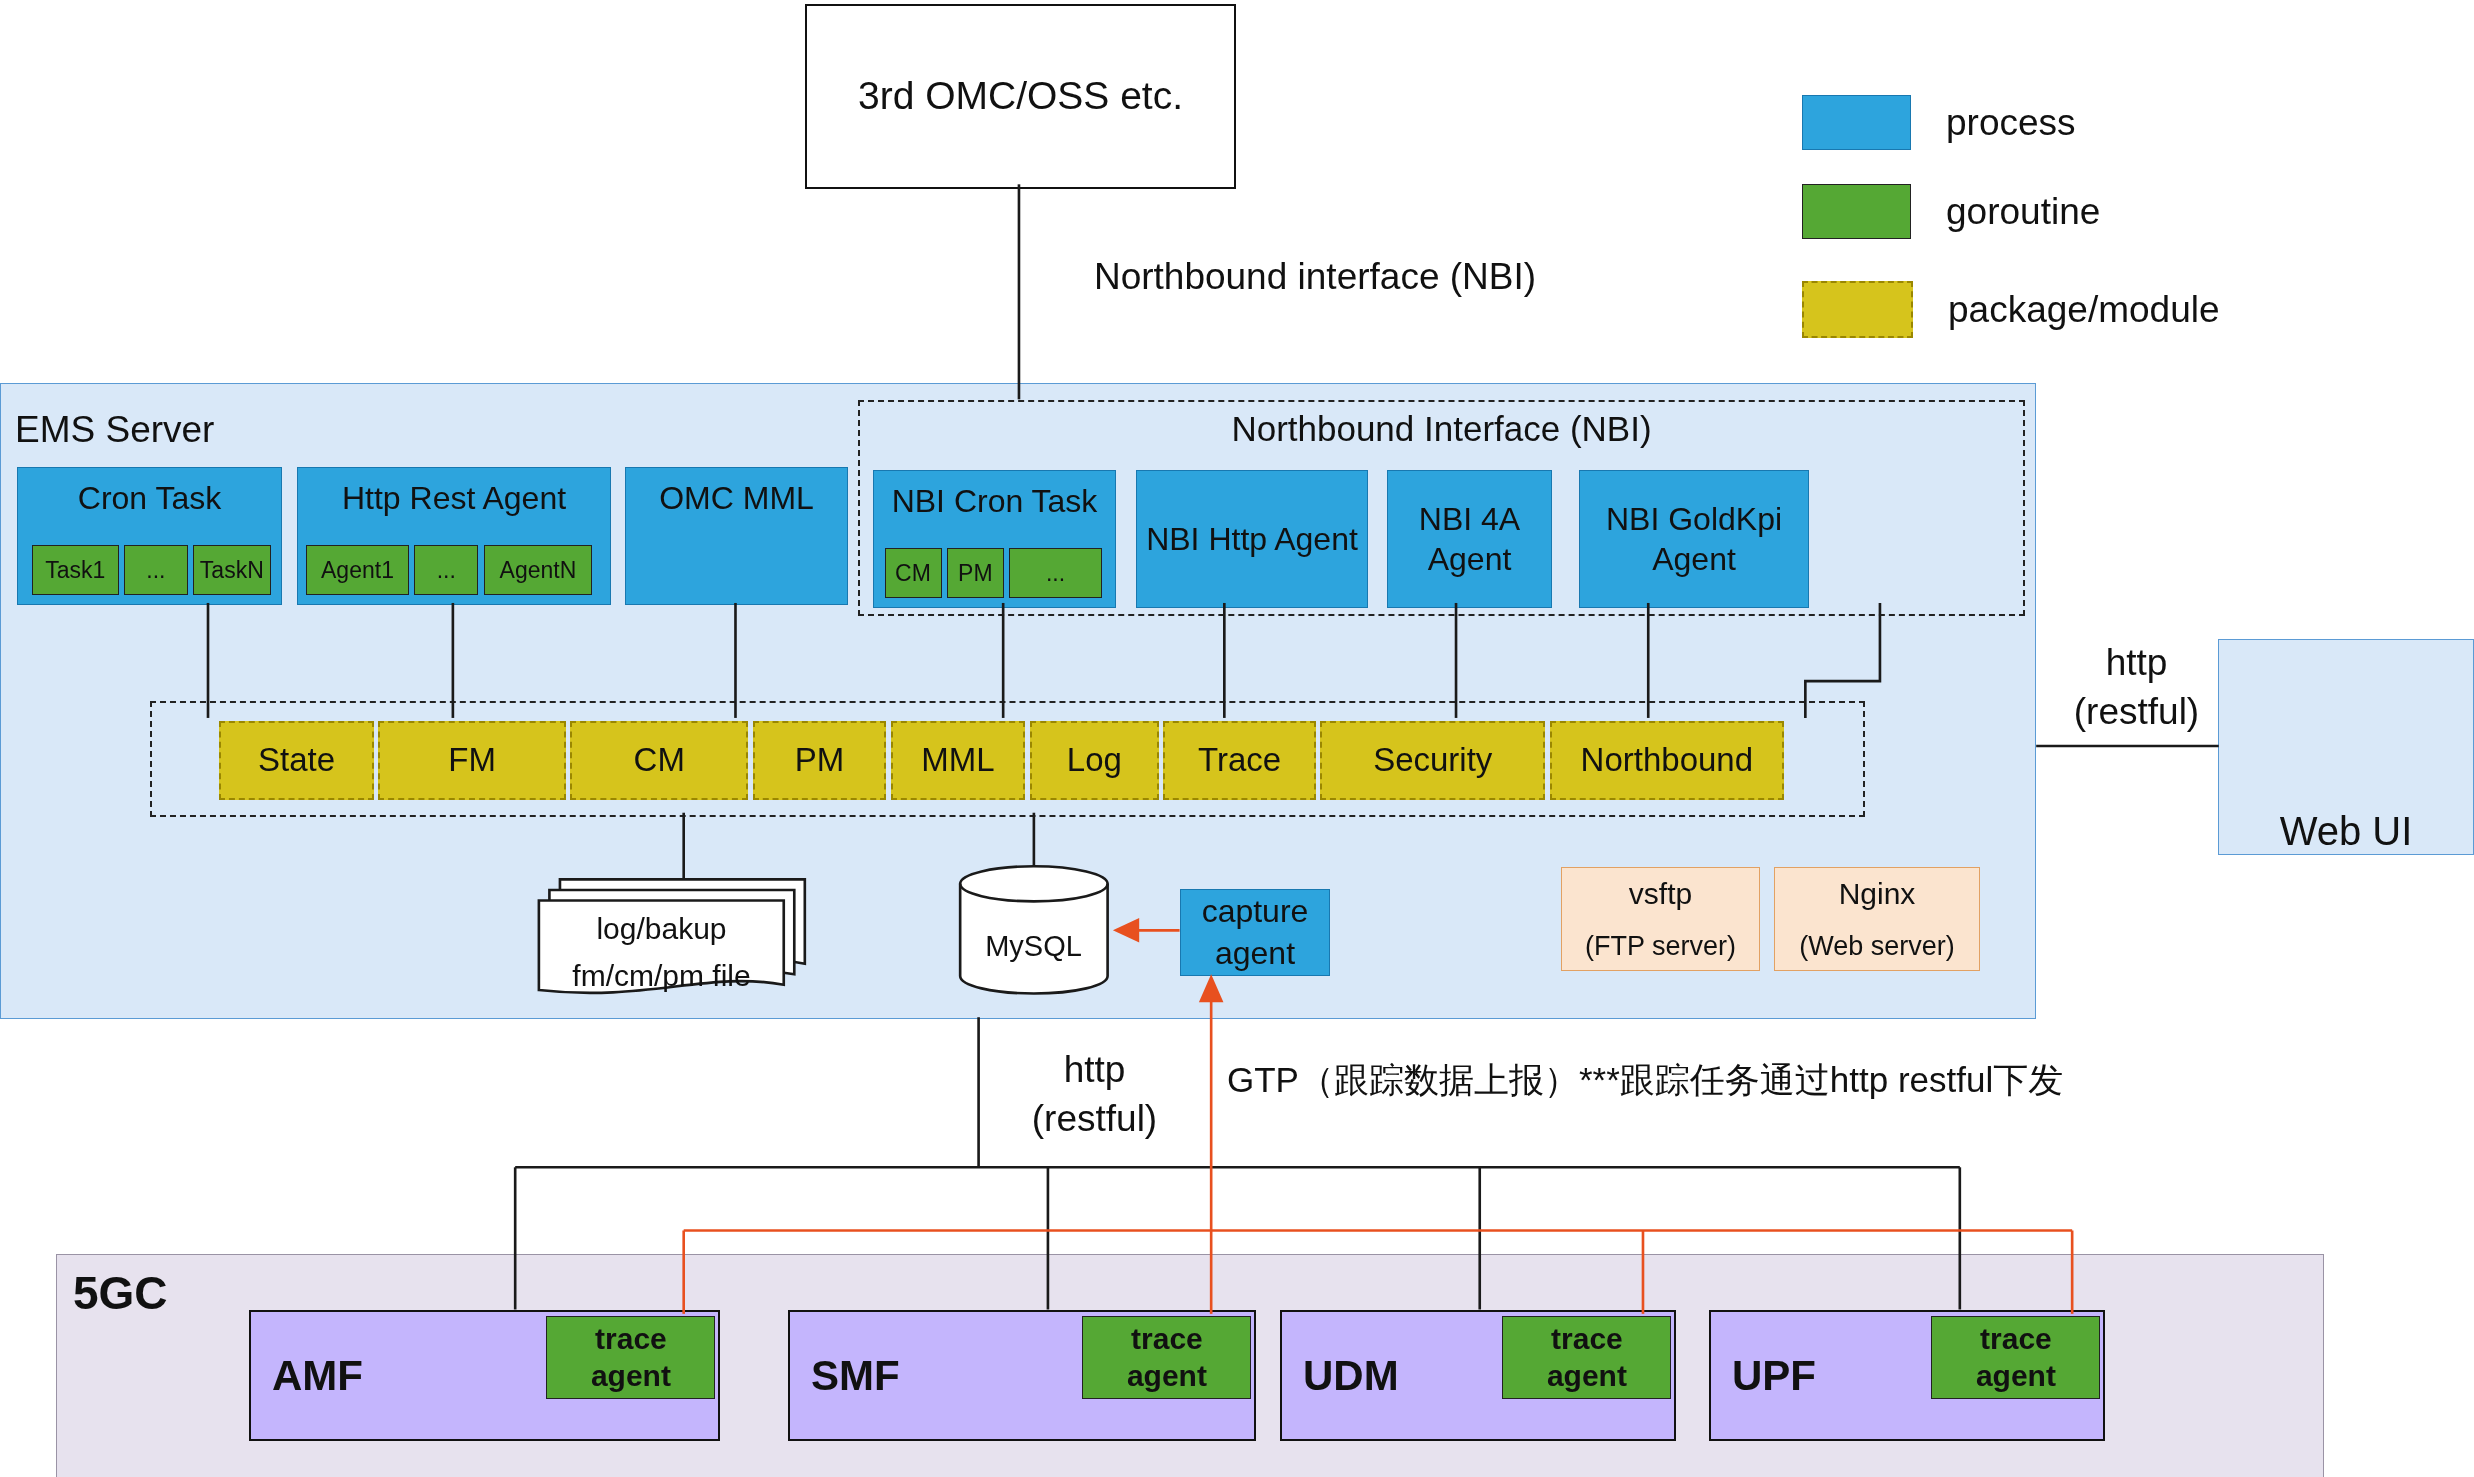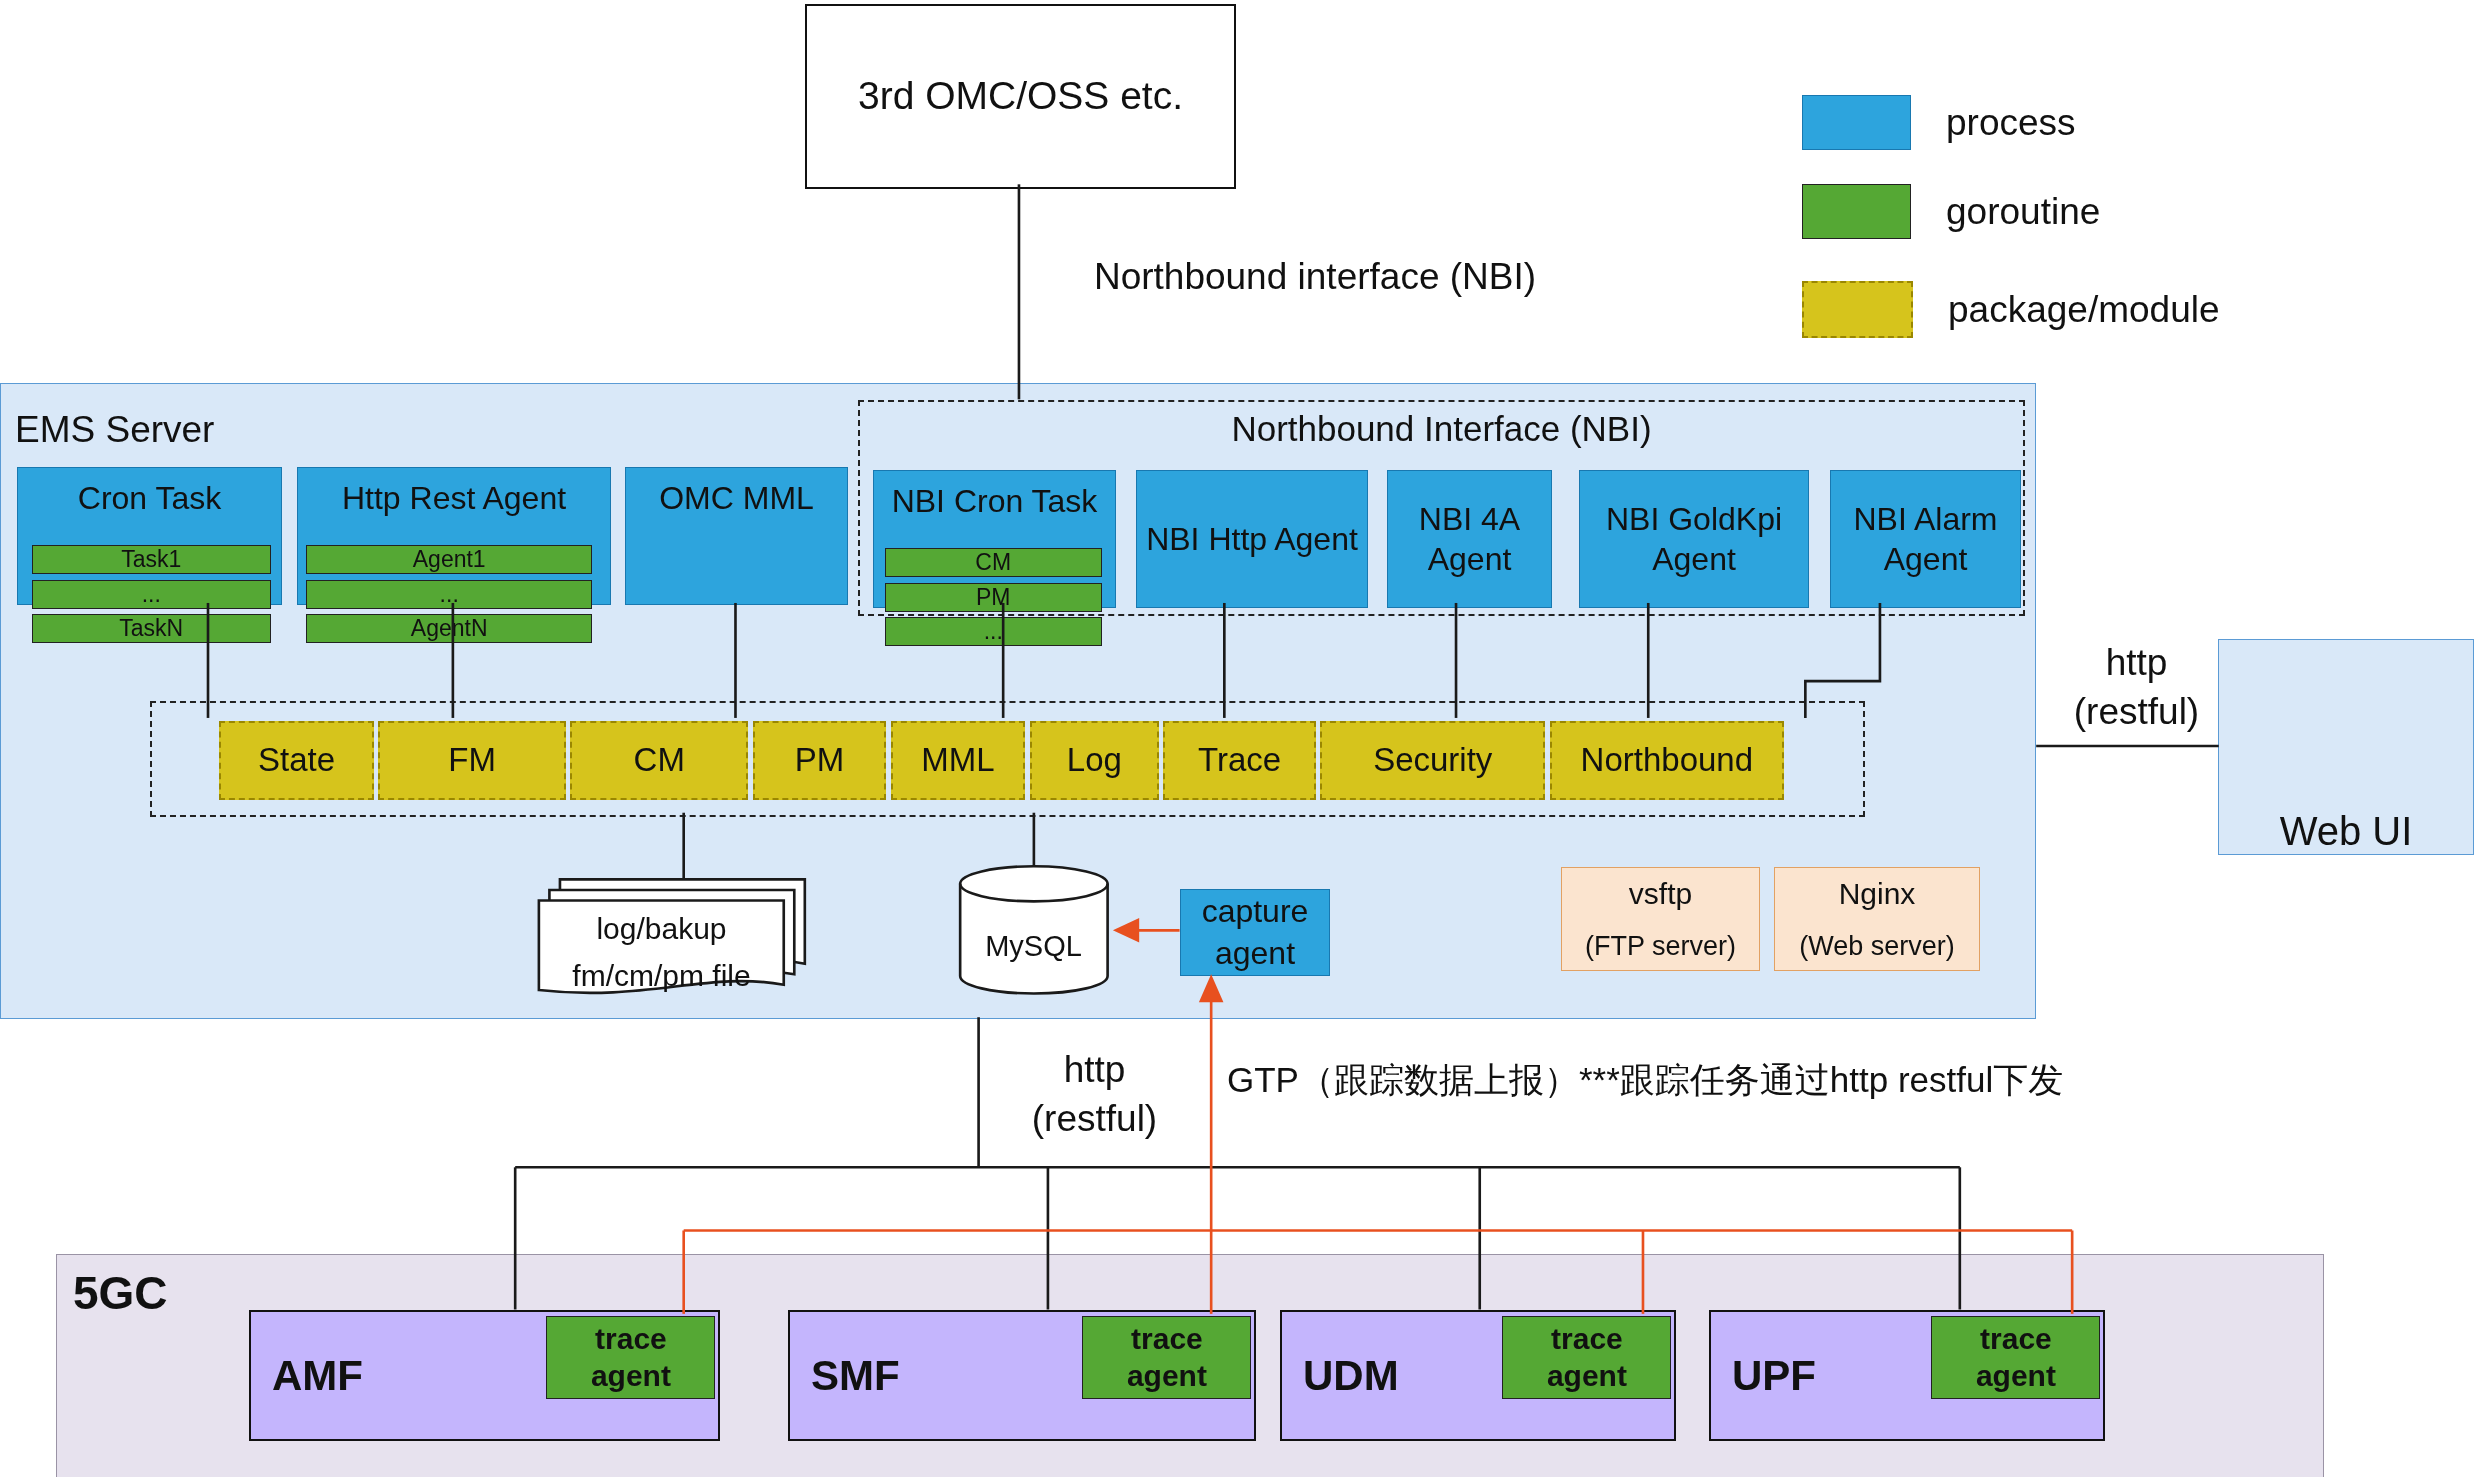--- a/index.html
+++ b/index.html
@@ -16,21 +16,21 @@
   .peach{background:var(--c-server_bg,#fbe4cf);border:1.8px solid var(--c-server_border,#e2a163);gap:20px;}
 
   .outbox{border:2.6px solid #111;background:#fff;font-size:39px;}
   .ems{background:var(--c-ems_bg,#d9e8f8);border:1.8px solid #5b9bd5;}
   .webui{background:var(--c-ems_bg,#d9e8f8);border:1.8px solid #5b9bd5;font-size:40px;align-items:flex-end;}
   .fgc{background:var(--c-core_bg,#e7e2ee);border:1.8px solid #9a93a5;}
   .dashedwrap{border:2.6px dashed #222;}
 
   .boxtitle{position:absolute;left:0;right:0;top:12.3px;text-align:center;font-size:32px;}
   .agentbox{font-size:32px;line-height:1.25;}
-  .greenrow{position:absolute;bottom:8.8px;display:flex;gap:5.3px;flex-direction:column;}
+  .greenrow{position:absolute;bottom:8.8px;display:flex;gap:5.3px;}
   .gitem{flex-basis:0;display:flex;align-items:center;justify-content:center;
          background:var(--c-goroutine,#55a834);border:1.8px solid #222;font-size:23px;white-space:nowrap;}
 
   .modrow{position:absolute;left:67px;top:17.6px;width:1565px;height:79px;display:flex;gap:4.4px;}
   .mseg{flex-basis:0;display:flex;align-items:center;justify-content:center;
         background:var(--c-module,#d6c41c);border:2.6px dashed #9a8700;font-size:33px;}
   .g177{flex-grow:177}.g215{flex-grow:215}.g204{flex-grow:204}.g152{flex-grow:152}
   .g153{flex-grow:153}.g147{flex-grow:147}.g174{flex-grow:174}.g259{flex-grow:259}.g270{flex-grow:270}
   .f119{flex-grow:119}.f73{flex-grow:73}.f126{flex-grow:126}
   .f100{flex-grow:100}.f89{flex-grow:89}
@@ -114,23 +114,20 @@
       </div>
 
       <div class="abs proc ctr agentbox" style="left:276px;top:68px;width:230px;height:136px;">
         <span>NBI Http Agent</span>
       </div>
       <div class="abs proc ctr agentbox" style="left:527px;top:68px;width:163px;height:136px;">
         <span>NBI 4A Agent</span>
       </div>
       <div class="abs proc ctr agentbox" style="left:719px;top:68px;width:228px;height:136px;">
         <span>NBI GoldKpi Agent</span>
-      </div>
-      <div class="abs proc ctr agentbox" style="left:970px;top:68px;width:189px;height:136px;">
-        <span>NBI Alarm Agent</span>
       </div>
     </div>
 
     <div class="abs dashedwrap" style="left:149px;top:317px;width:1711px;height:112px;text-decoration:underline;">
       <div class="modrow">
         <div class="mseg g177">State</div>
         <div class="mseg g215">FM</div>
         <div class="mseg g204">CM</div>
         <div class="mseg g152">PM</div>
         <div class="mseg g153">MML</div>

